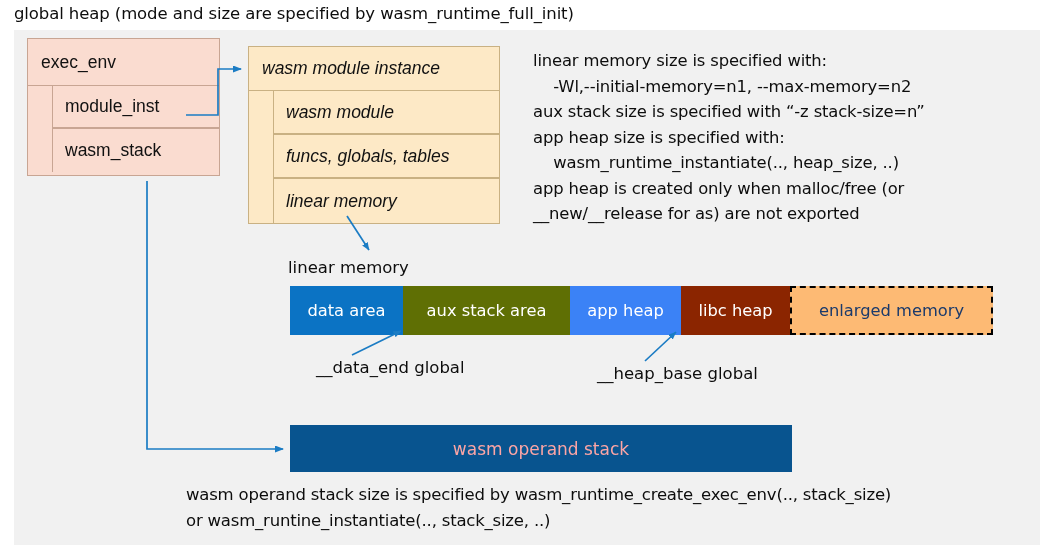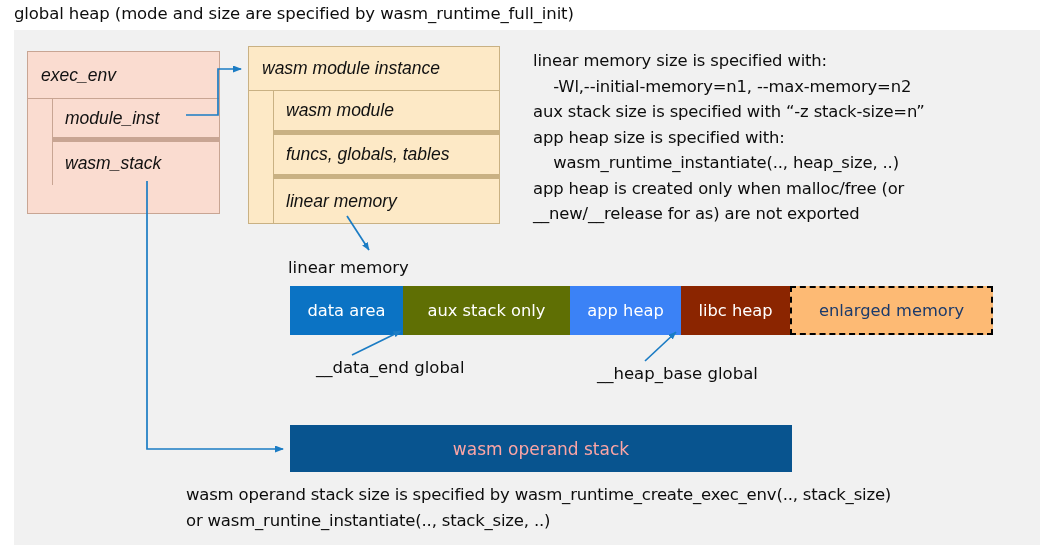--- a/index.html
+++ b/index.html
@@ -67,21 +67,21 @@
     box-sizing: border-box;
   }
   .struct-row {
     box-sizing: border-box;
     display: flex;
     align-items: center;
     font-size: 17.5px;
     font-family: "Liberation Sans", sans-serif;
     color: #111111;
     padding-left: 12px;
-    border-bottom: 5px solid #737373;
+    border-bottom: 2px solid #737373;
   }
   .struct-row:last-child { border-bottom: none; }
 
   
   #exec-env-box { background: #fadcd0; border-color: #c8a593; }
   #exec-env-box .struct-header,
   #exec-env-box .struct-row,
   #exec-env-box .struct-gutter { border-color: #c8a593; }
 
   
@@ -178,21 +178,21 @@
 </style>
 </head>
 <body>
 
 <div id="canvas">
 
   <div id="diagram-title">global heap (mode and size are specified by wasm_runtime_full_init)</div>
 
   <div id="global-heap-panel"></div>
 
-  <div class="struct-box" id="exec-env-box" style="left:27px; top:51px; width:193px; height:163px;font-style:italic;">
+  <div class="struct-box" id="exec-env-box" style="left:27px; top:38px; width:193px; height:138px;">
     <div class="struct-header" style="height:47px;">exec_env</div>
     <div class="struct-body" style="height:86px;">
       <div class="struct-gutter" style="width:25px;"></div>
       <div class="struct-rows">
         <div class="struct-row" style="height:43px;">module_inst</div>
         <div class="struct-row" style="height:42px;">wasm_stack</div>
       </div>
     </div>
   </div>
 
@@ -213,21 +213,21 @@
 aux stack size is specified with “-z stack-size=n”
 app heap size is specified with:
     wasm_runtime_instantiate(.., heap_size, ..)
 app heap is created only when malloc/free (or
 __new/__release for as) are not exported</div>
 
   <div id="linear-memory-caption">linear memory</div>
 
   <div id="memory-bar">
     <div class="mem-seg" style="width:113px; background:#0b73c4;">data area</div>
-    <div class="mem-seg" style="width:167px; background:#5f6f04;">aux stack only</div>
+    <div class="mem-seg" style="width:167px; background:#5f6f04;">aux stack area</div>
     <div class="mem-seg" style="width:111px; background:#3b82f6;">app heap</div>
     <div class="mem-seg" style="width:109px; background:#8b2500;text-align:center;">libc heap</div>
     <div class="mem-seg dashed" style="width:203px;">enlarged memory</div>
   </div>
 
   <div class="anno-text" id="data-end-label">__data_end global</div>
   <div class="anno-text" id="heap-base-label">__heap_base global</div>
 
   <div id="operand-stack-bar" style="background:#08548f;">wasm operand stack</div>
 

